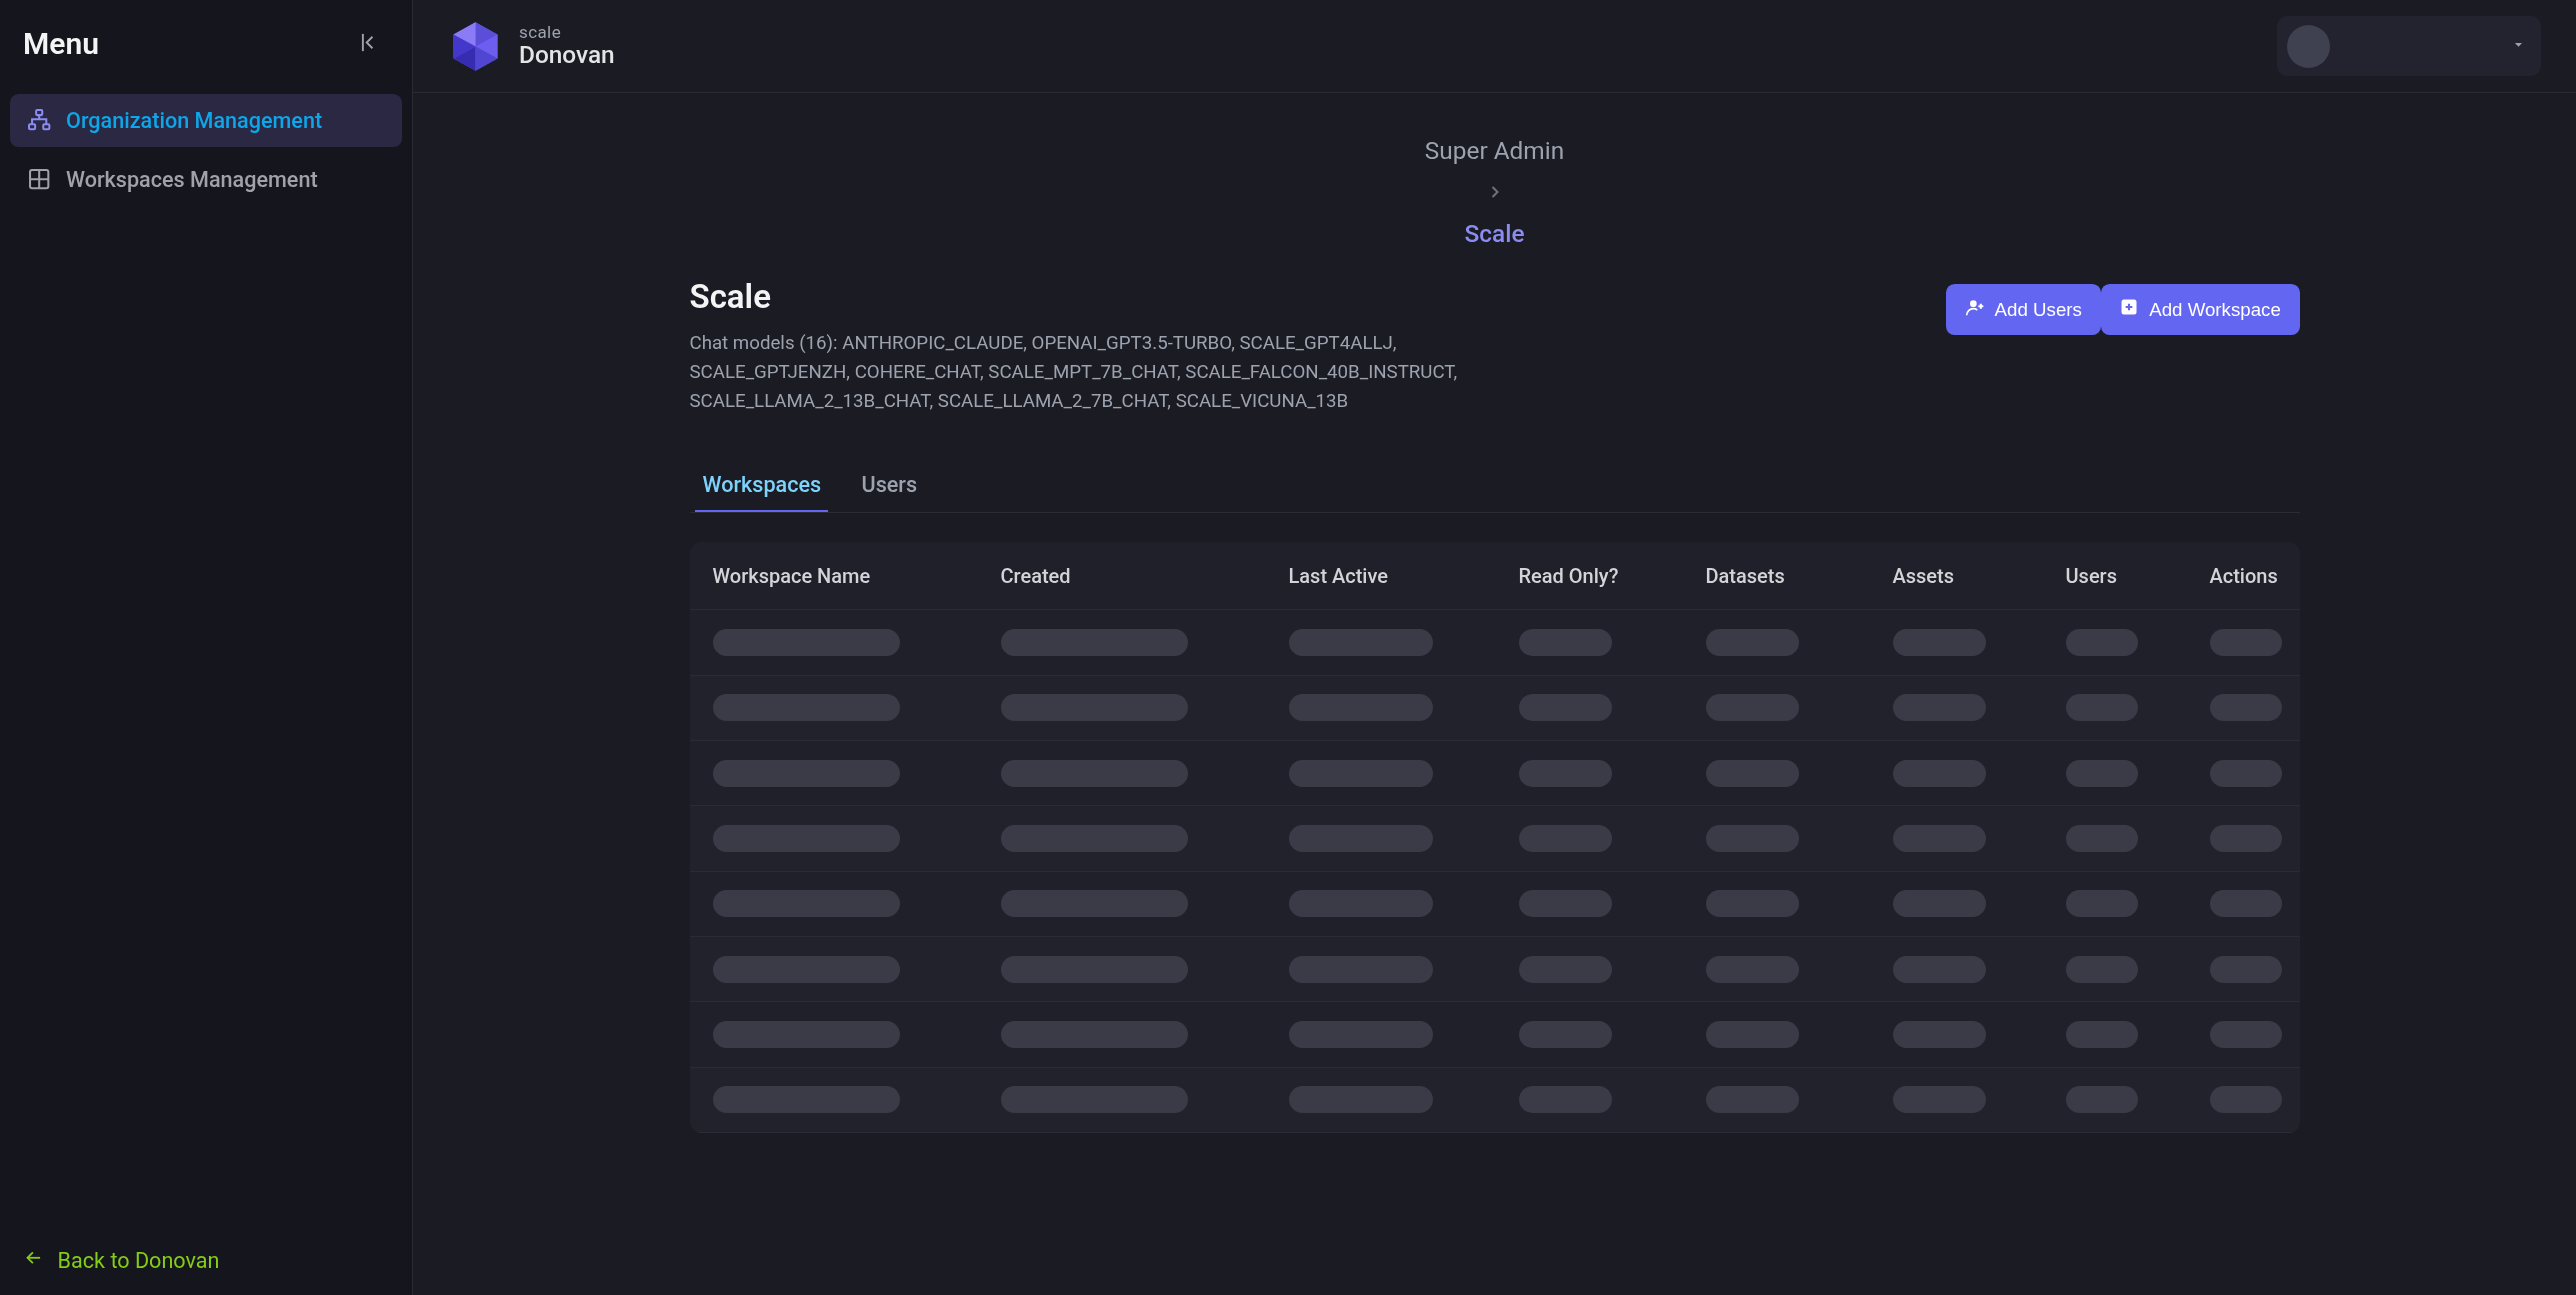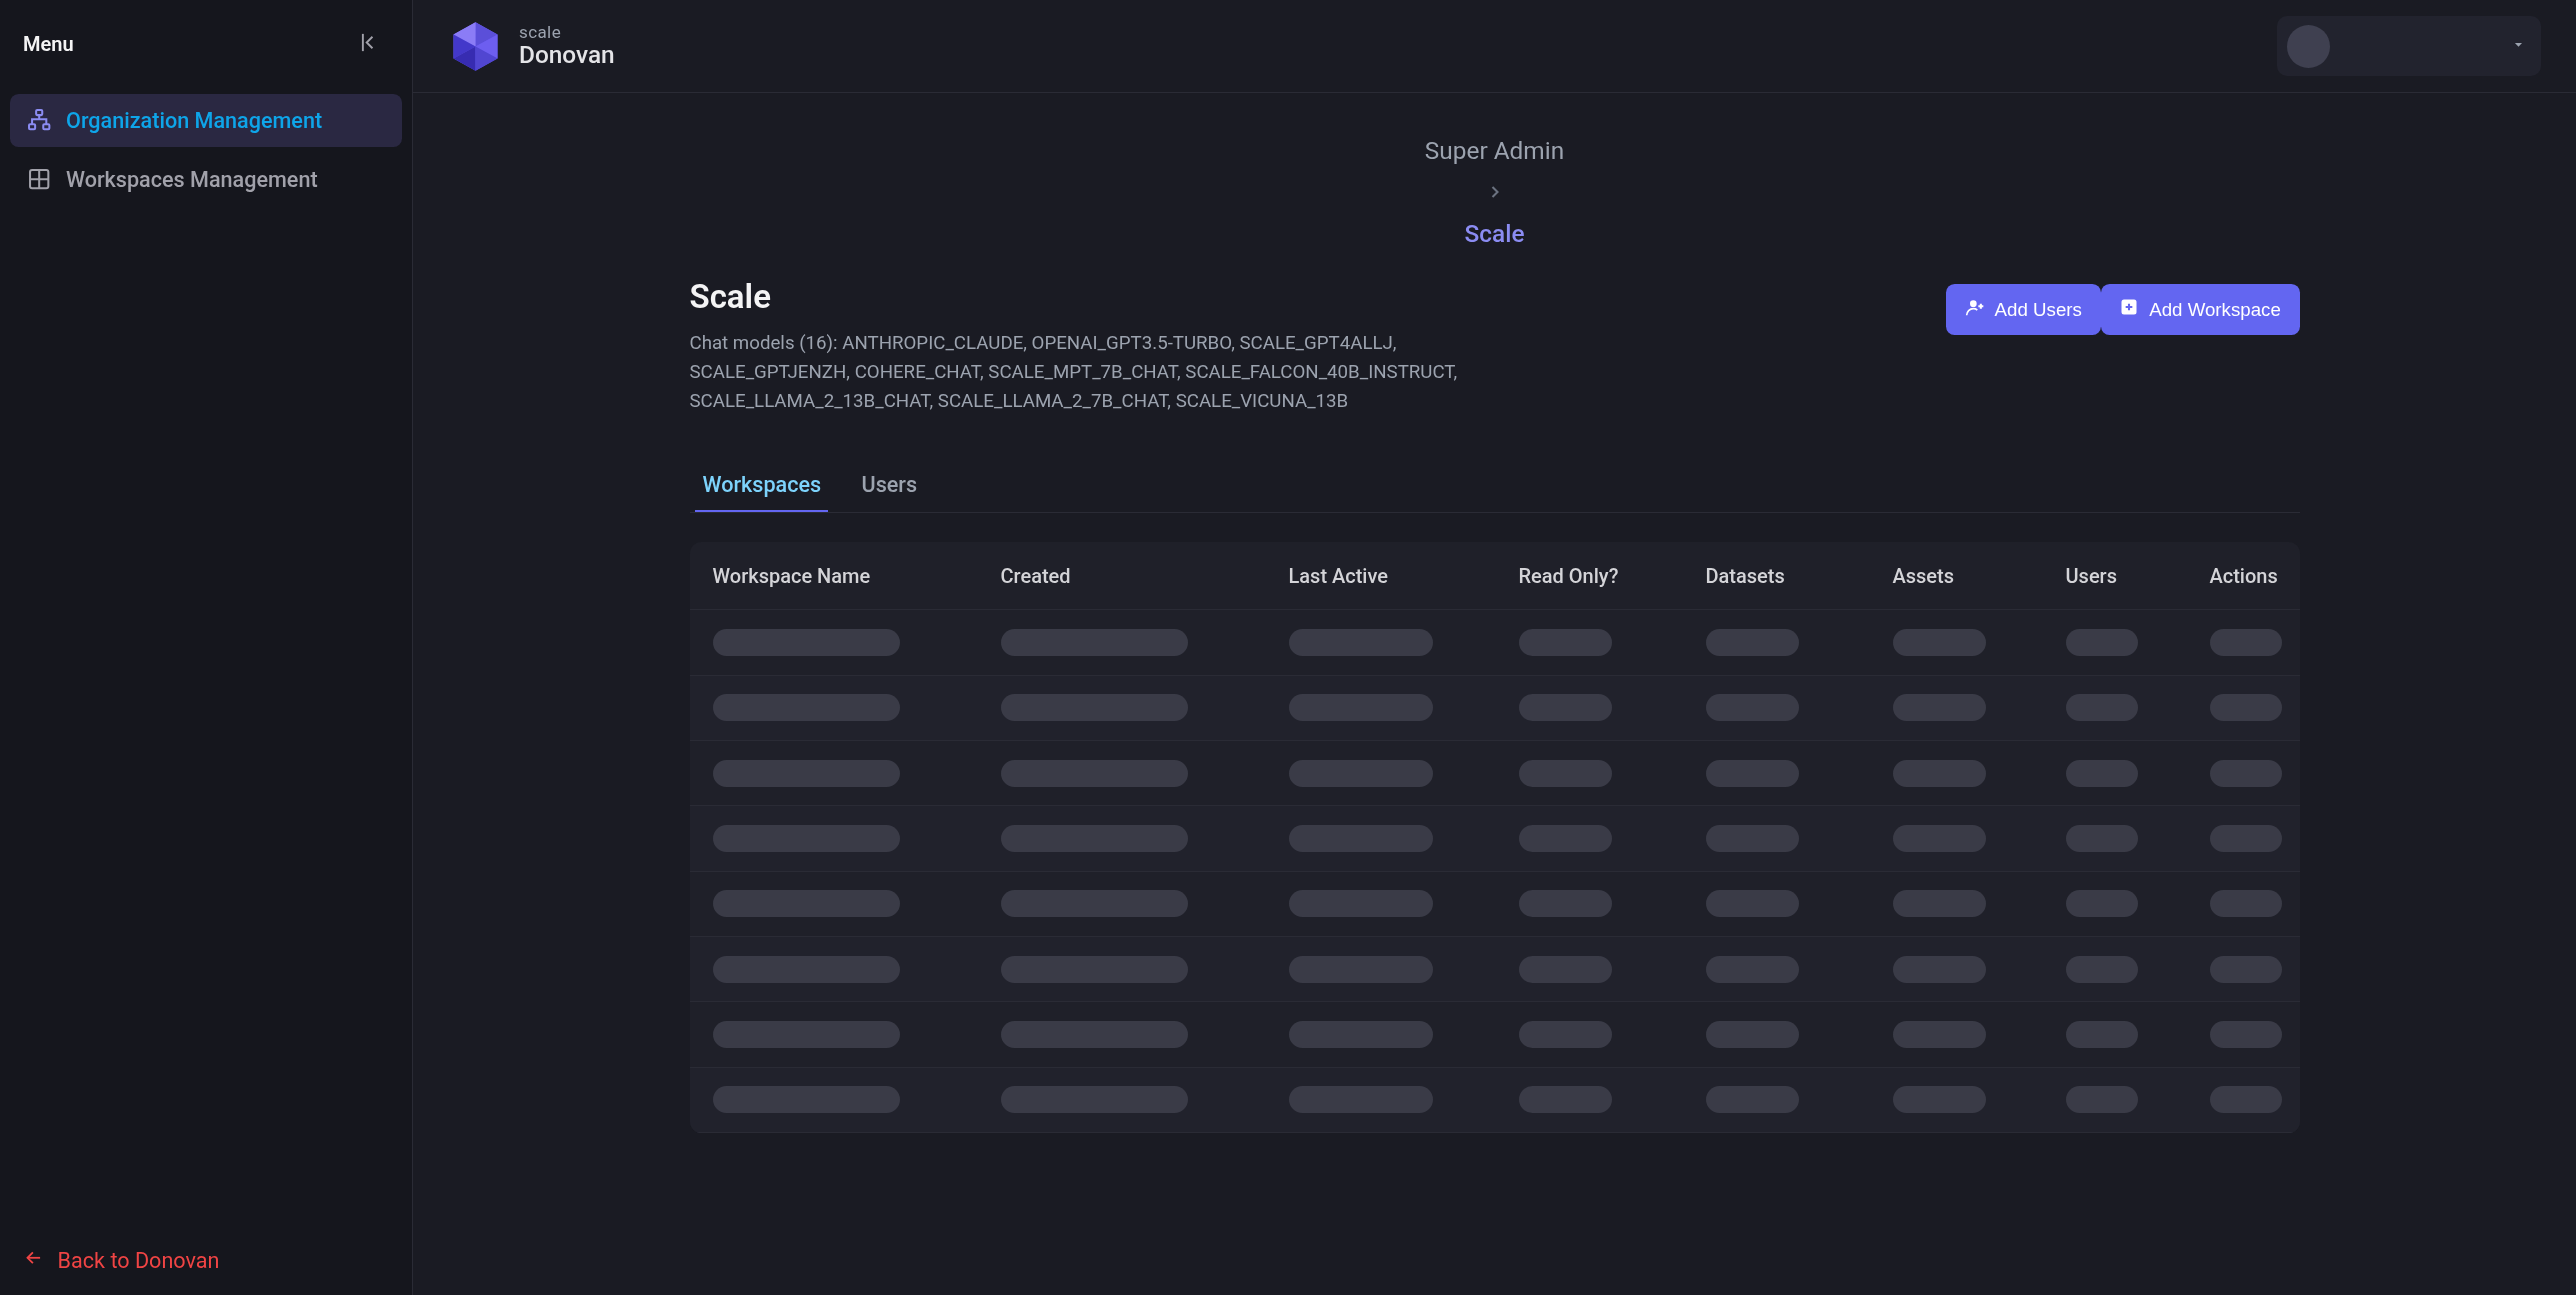--- a/index.html
+++ b/index.html
@@ -21,41 +21,41 @@
       display: flex;
       flex-direction: column;
       border-right: 0.7px solid #2a2b35;
     }
     .sidebar-header {
       display: flex;
       align-items: center;
       justify-content: space-between;
       padding: 26px 23px 26px 23px;
     }
-    .sidebar-title { font-size: 20px; font-weight: 600; color: #f4f4f5; }
+    .sidebar-title { font-size: 30px; font-weight: 600; color: #f4f4f5; }
     .collapse-btn {
       width: 35px; height: 35px;
       display: flex; align-items: center; justify-content: center;
       background: transparent; border: none; color: #a1a1aa; cursor: pointer;
     }
     .nav { padding: 7.2px 10px; flex: 1; }
     .nav-item {
       display: flex; align-items: center; gap: 13px;
       padding: 13px 16px; border-radius: 8.6px;
       color: #a1a1aa; font-size: 21.6px; font-weight: 500;
       cursor: pointer;
       margin-bottom: 5.8px;
     }
     .nav-item.active { background: #2a2842; color: #8b8cf2; }
     .nav-item.active .nav-label { color: #0ea5e9; }
     .nav-icon { width: 27px; height: 27px; flex-shrink: 0; display:flex; align-items:center; justify-content:center; }
     .sidebar-footer {
       padding: 21.6px 23px;
       display: flex; align-items: center; gap: 13px;
-      color: #ef4444; font-size: 21.6px; cursor: pointer;
+      color: #84cc16; font-size: 21.6px; cursor: pointer;
     }
 
     
     .main { flex: 1; display: flex; flex-direction: column; background: #1a1b23; }
     .topbar {
       height: 93px;
       display: flex; align-items: center; justify-content: space-between;
       padding: 0 35px 0 35px;
       border-bottom: 0.7px solid #2a2b35;
     }

